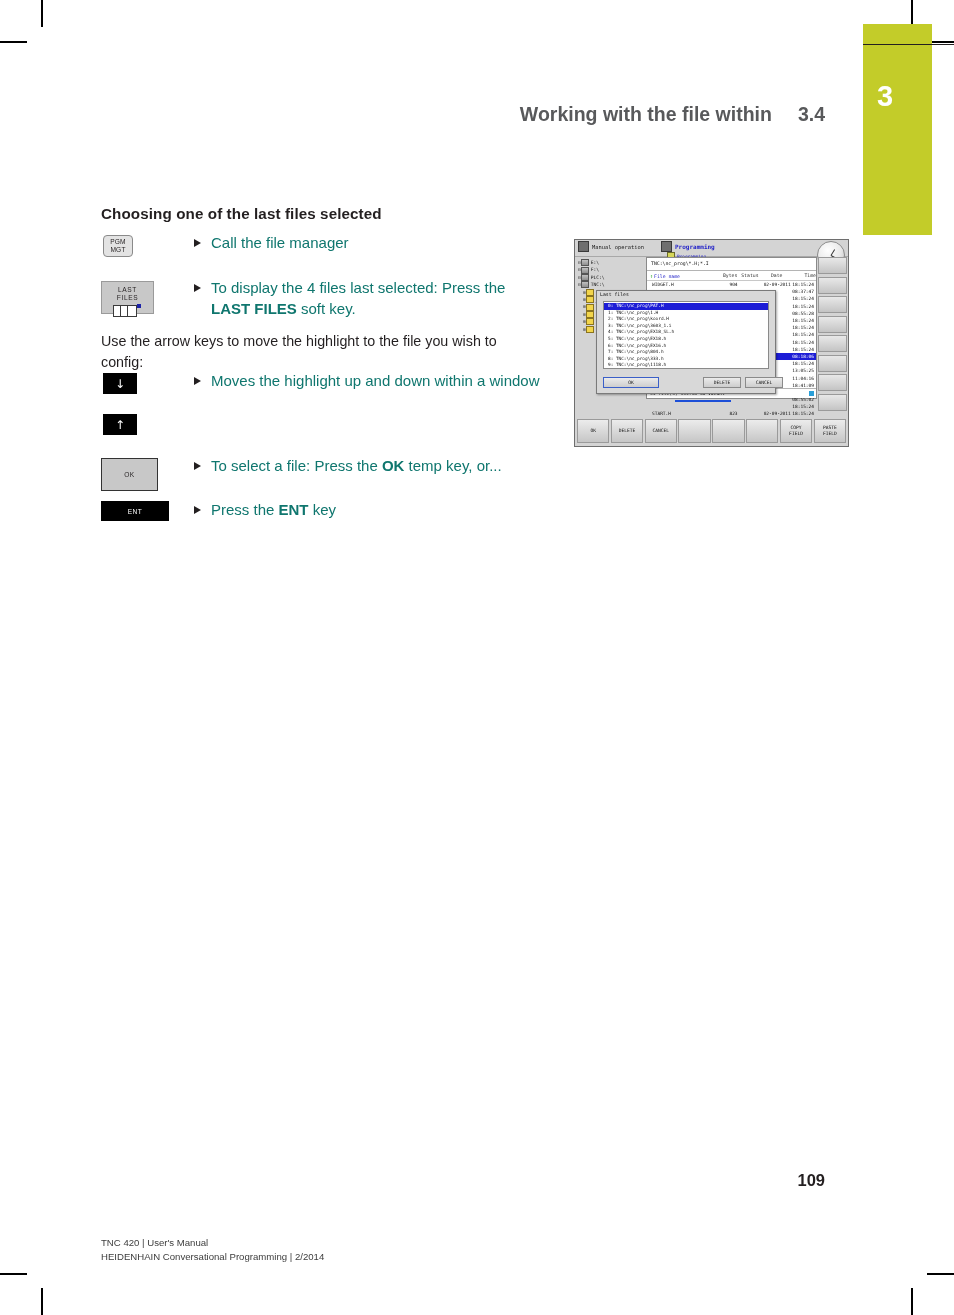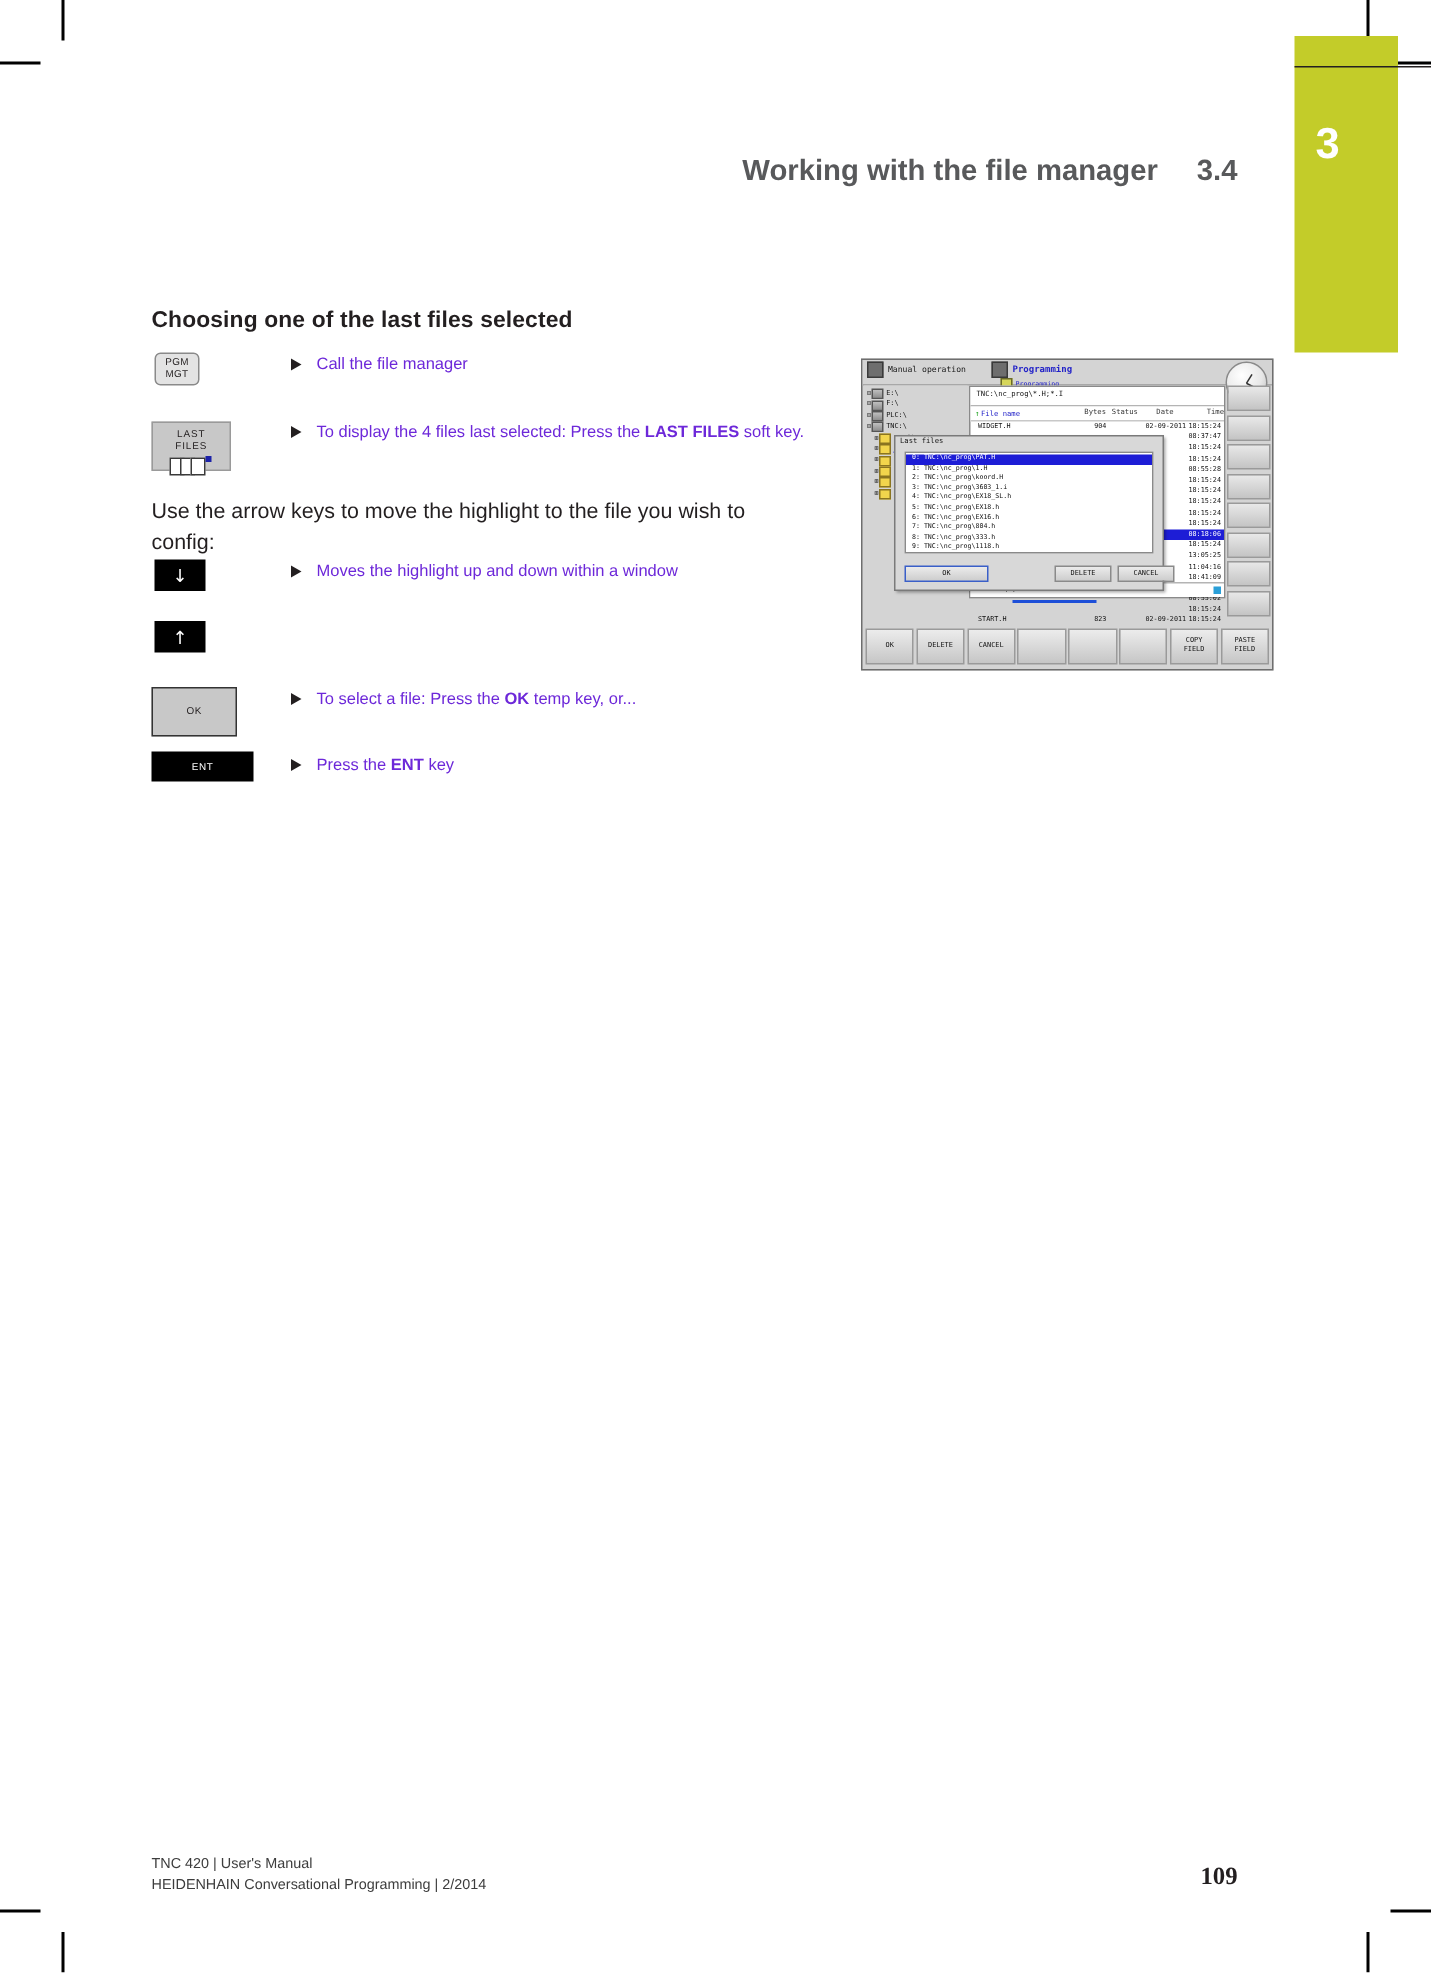--- a/index.html
+++ b/index.html
@@ -86,23 +86,23 @@
     position: absolute;
     left: 0px; top: 6px;
     width: 0; height: 0;
     border-left: 7px solid #231f20;
     border-top: 4.5px solid transparent;
     border-bottom: 4.5px solid transparent;
   }
   .row .txt {
     position: absolute;
     left: 17px; top: 0px;
-    font-size: 11px;
+    font-size: 15px;
     line-height: 20.5px;
-    color: #6d28d9;
+    color: #0f766e;
     white-space: nowrap;
   }
   .row .txt.wrap { white-space: normal; width: 330px; }
   .row .txt b { font-weight: bold; }
 
   .row-call   { left: 194px; top: 233px; }
   .row-last   { left: 194px; top: 278px; }
   .row-moves  { left: 194px; top: 371px; }
   .row-select { left: 194px; top: 456px; }
   .row-ent    { left: 194px; top: 500px; }
@@ -500,48 +500,47 @@
   
   .footer-left {
     position: absolute;
     left: 101px; top: 1236px;
     font-size: 9.6px;
     line-height: 13.5px;
     color: #3d3d3d;
   }
   .footer-page {
     position: absolute;
-    left: 700px; top: 1241px;
+    left: 700px; top: 1171px;
     width: 125px;
     text-align: right;
     font-size: 16.5px;
     font-weight: bold;
     color: #231f20;
-    font-family: Liberation Serif, serif;
   }
 </style>
 </head>
 <body>
 
 <div class="crop crop-tl-v"></div>
 <div class="crop crop-tl-h"></div>
 <div class="crop crop-bl-v"></div>
 <div class="crop crop-bl-h"></div>
 <div class="crop crop-tr-v"></div>
 <div class="crop crop-tr-h"></div>
 <div class="crop crop-br-v"></div>
 <div class="crop crop-br-h"></div>
 
 <div class="chapter-tab">
   <div class="num">3</div>
 </div>
 <div class="head-rule"></div>
 
 <div class="running-head">
-  <span>Working with the file manager</span><span class="sec-num">3.4</span>
+  <span>Working with the file within</span><span class="sec-num">3.4</span>
 </div>
 
 <div class="section-title">Choosing one of the last files selected</div>
 
 <div class="key key-pgm">
   <span>PGM</span>
   <span>MGT</span>
 </div>
 <div class="row row-call">
   <span class="tri"></span>

